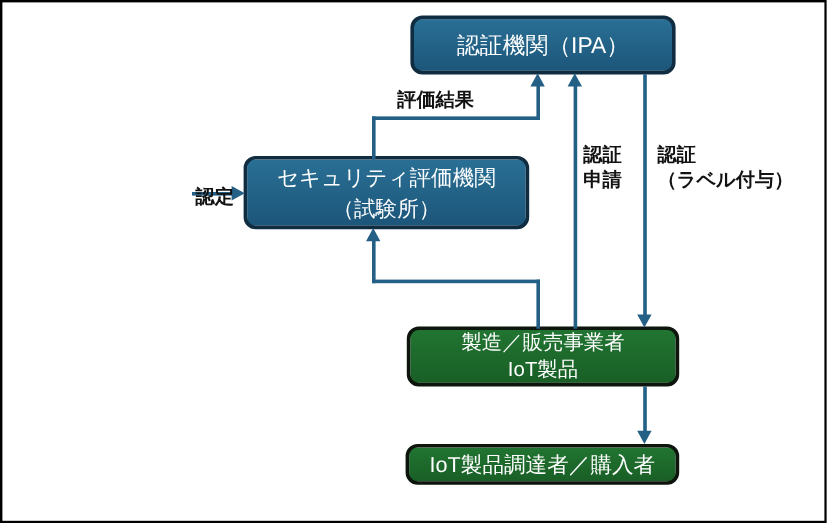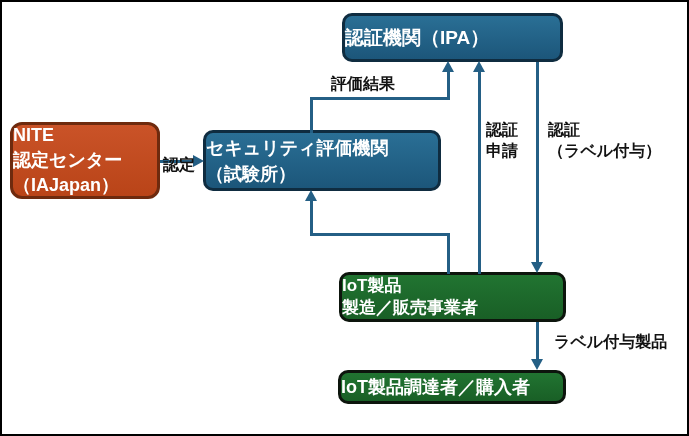--- a/index.html
+++ b/index.html
@@ -13,25 +13,25 @@
     background: #ffffff;
     overflow: hidden;
   }
 
   
   .box {
     position: absolute;
     box-sizing: border-box;
     display: flex;
     flex-direction: column;
-    align-items: flex-start;
+    align-items: center;
     justify-content: center;
     text-align: center;
     color: #ffffff;
-    font-weight: bold;
+    font-weight: normal;
     white-space: nowrap;
   }
   .box-blue {
     background: linear-gradient(#2a6f95, #1c567a);
     border: 3px solid #0f2c40;
     border-radius: 10px;
   }
   .box-orange {
     background: linear-gradient(#ca5328, #b94418);
     border: 3px solid #6e2a0e;
@@ -68,34 +68,29 @@
 </style>
 </head>
 <body>
 
 <div class="canvas">
 
   <div class="box box-blue" id="box-ipa">
     <span>認証機関（IPA）</span>
   </div>
 
-  <div class="box box-orange" id="box-nite">
-    <span>NITE</span>
-    <span>認定センター</span>
-    <span>（IAJapan）</span>
-  </div>
 
   <div class="box box-blue" id="box-eval">
     <span>セキュリティ評価機関</span>
     <span>（試験所）</span>
   </div>
 
   <div class="box box-green" id="box-maker">
+    <span>製造／販売事業者</span>
     <span>IoT製品</span>
-    <span>製造／販売事業者</span>
   </div>
 
   <div class="box box-green" id="box-buyer">
     <span>IoT製品調達者／購入者</span>
   </div>
 
   <div class="line" style="left:158px; top:158px; width:34px; height:3px;"></div>
   <div class="ah ah-right" style="left:191px; top:153px;"></div>
   <div class="lbl" style="left:161px; top:120px;margin-top:32px;">認定</div>
 
@@ -119,15 +114,14 @@
 
   <div class="line" style="left:534px; top:60px; width:3px; height:201px;"></div>
   <div class="ah ah-down" style="left:529px; top:260px;"></div>
   <div class="lbl" style="left:546px; top:117px;">
     <div>認証</div>
     <div>（ラベル付与）</div>
   </div>
 
   <div class="line" style="left:534px; top:320px; width:3px; height:38px;"></div>
   <div class="ah ah-down" style="left:529px; top:357px;"></div>
-  <div class="lbl" style="left:552px; top:329px;">ラベル付与製品</div>
 
 </div>
 
 </body></html>

